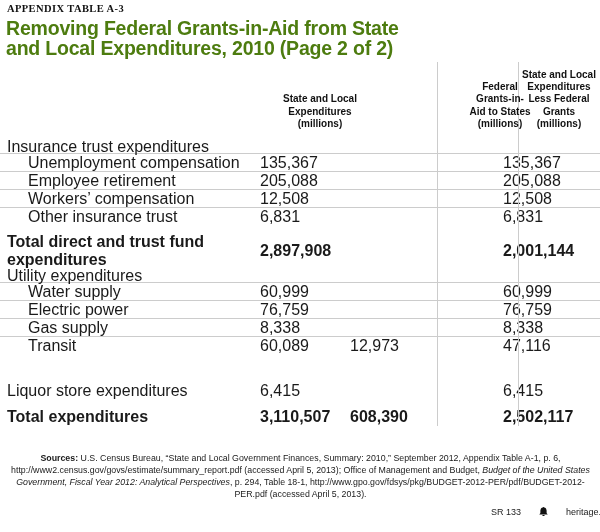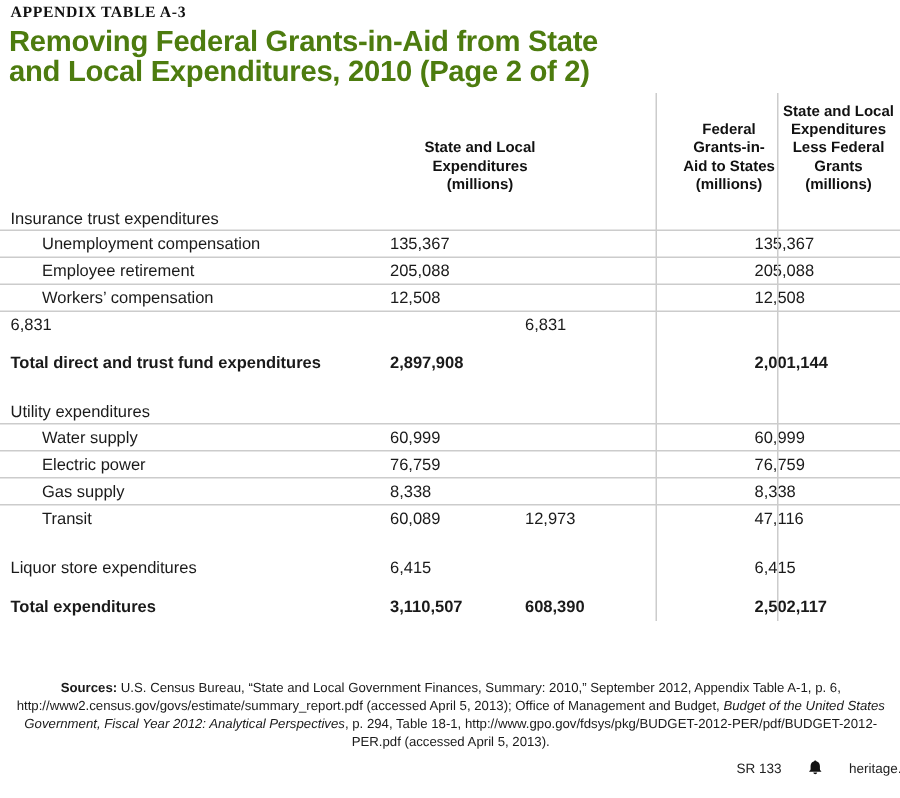--- a/index.html
+++ b/index.html
@@ -19,32 +19,32 @@
   .tablewrap{position:absolute;left:0;top:62px;width:600px;}
   .vline{position:absolute;top:0;bottom:0;width:1px;background:#cccccc;}
   .v1{left:437px;}
   .v2{left:518px;}
   .thead{position:relative;height:76px;}
   .th{
     position:absolute;bottom:8px;white-space:pre-line;text-align:center;
     font-weight:700;font-size:10px;line-height:1.22;color:#111;
   }
   .th1{left:250px;width:140px;}
-  .th2{left:446px;width:80px;}
+  .th2{left:460px;width:80px;}
   .th3{left:518px;width:82px;}
   .row{
     display:grid;grid-template-columns:253px 90px 153px 80px;
-    padding:0 17px 0 7px;align-items:center;height:17px;font-size:11px;
+    padding:0 17px 0 7px;align-items:center;height:17px;font-size:16px;
   }
   .row .num{text-align:left;font-variant-numeric:tabular-nums;}
   .row.sep{border-bottom:1px solid #cccccc;}
   .row.section{height:15px;}
   .row.item .label{padding-left:21px;}
   .row.total{font-weight:700;height:18px;margin-top:8px;}
-  .row.plain{height:18px;margin-top:16px;}
+  .row.plain{height:18px;margin-top:28px;}
   .row.total + .row.section{margin-top:16px;}
   .sources{
     position:absolute;left:7px;top:452px;width:587px;margin:0;
     font-size:8.8px;line-height:1.38;color:#1a1a1a;text-align:center;
   }
   .sources strong{font-weight:700;}
   .sources em{font-style:italic;}
   .footer{
     position:absolute;right:7px;top:506px;
     display:flex;align-items:center;gap:17px;
@@ -99,20 +99,21 @@
           <div class="num c2"></div>
           <div class="num c3">205,088</div>
         </div>
         <div class="row item sep">
           <div class="label">Workers’ compensation</div>
           <div class="num c1">12,508</div>
           <div class="num c2"></div>
           <div class="num c3">12,508</div>
         </div>
         <div class="row item">
+          <div class="label">Other insurance trust</div>
           <div class="num c1">6,831</div>
           <div class="num c2"></div>
           <div class="num c3">6,831</div>
         </div>
         <div class="row total">
           <div class="label">Total direct and trust fund expenditures</div>
           <div class="num c1">2,897,908</div>
           <div class="num c2"></div>
           <div class="num c3">2,001,144</div>
         </div>

